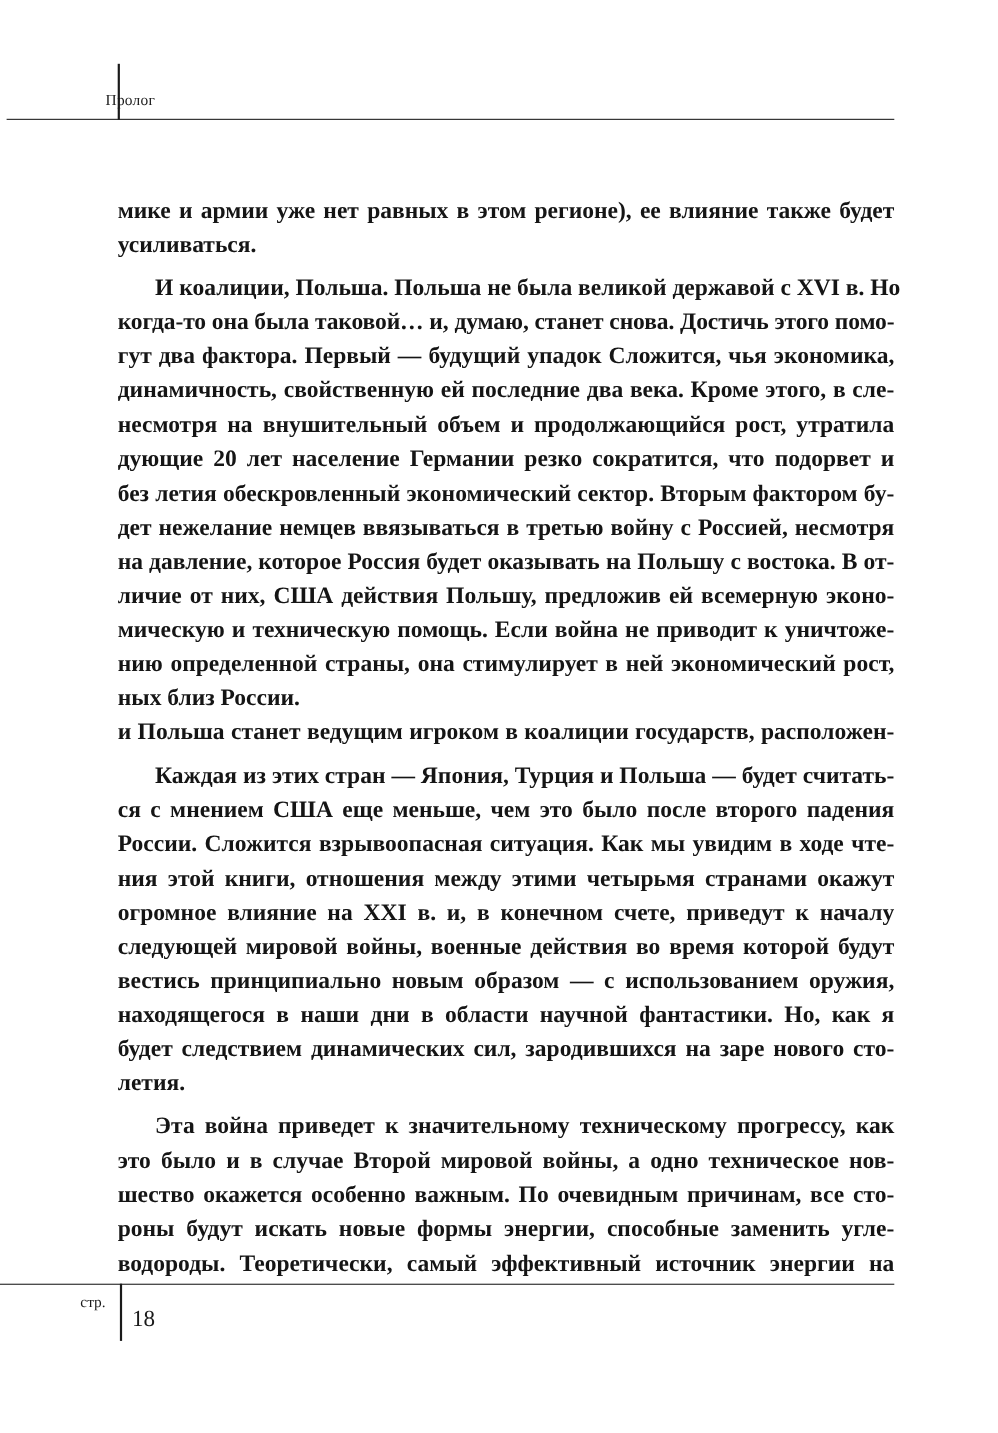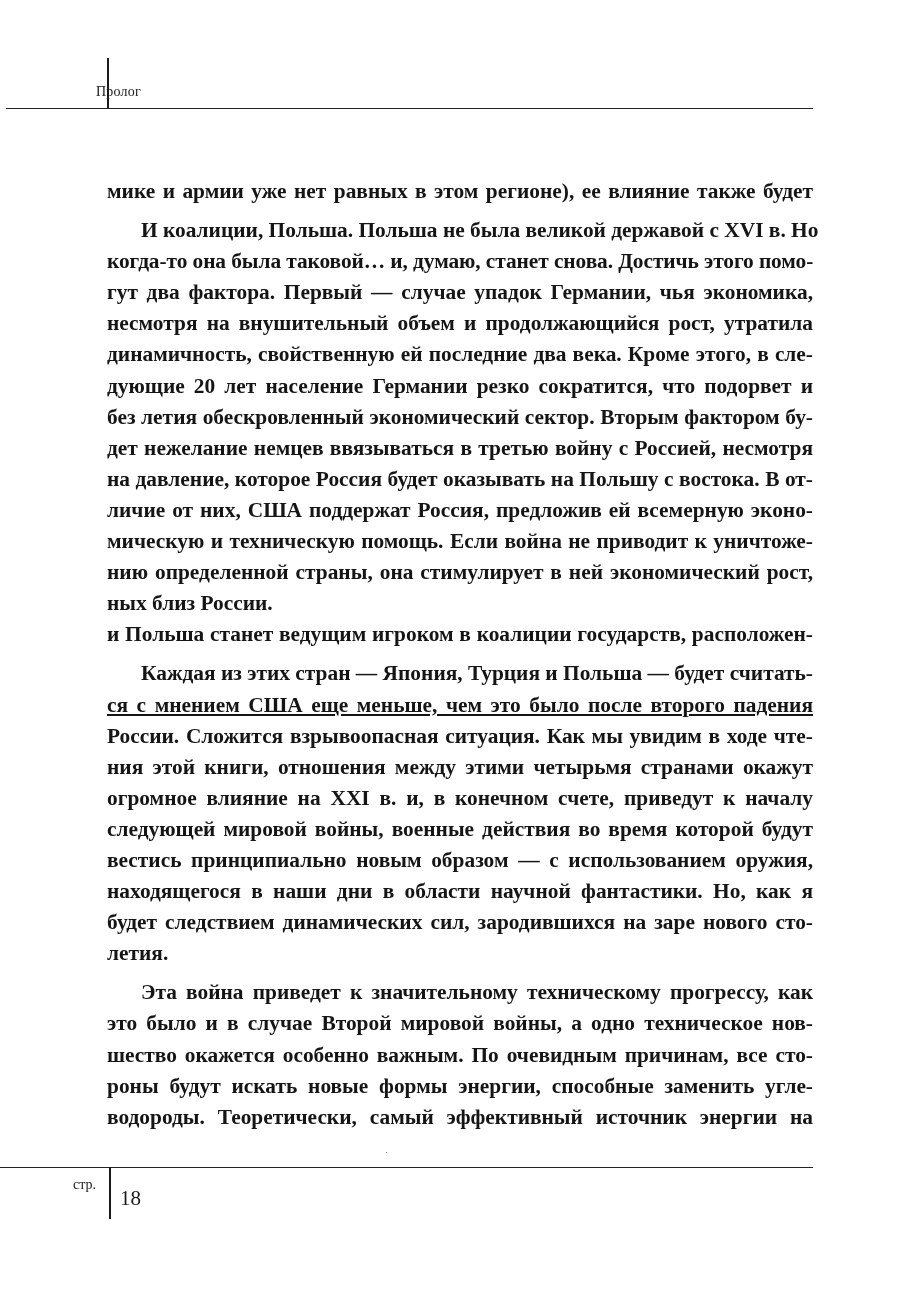--- a/index.html
+++ b/index.html
@@ -129,40 +129,41 @@
 <body>
 
 <div class="page">
   <div class="header-vbar"></div>
   <div class="header-rule"></div>
   <div class="running-title">Пролог</div>
 
   <div class="text-block" id="text-block">
       <p>
         <span class="line" style="display: block; white-space: nowrap;">мике и армии уже нет равных в этом регионе), ее влияние также будет</span>
+        <span class="line last" style="display: block; white-space: nowrap;">усиливаться.</span>
       </p>
       <p>
         <span class="line indent" style="display: block; white-space: nowrap;">И коалиции, Польша. Польша не была великой державой с XVI в. Но</span>
         <span class="line" style="display: block; white-space: nowrap; letter-spacing: -0.0857143px;">когда-то она была таковой… и, думаю, станет снова. Достичь этого помо-</span>
-        <span class="line" style="display: block; white-space: nowrap;">гут два фактора. Первый — случае упадок Германии, чья экономика,</span>
+        <span class="line" style="display: block; white-space: nowrap;">гут два фактора. Первый — будущий упадок Сложится, чья экономика,</span>
+        <span class="line" style="display: block; white-space: nowrap;">динамичность, свойственную ей последние два века. Кроме этого, в сле-</span>
         <span class="line" style="display: block; white-space: nowrap;">несмотря на внушительный объем и продолжающийся рост, утратила</span>
-        <span class="line" style="display: block; white-space: nowrap;">динамичность, свойственную ей последние два века. Кроме этого, в сле-</span>
         <span class="line" style="display: block; white-space: nowrap;">дующие 20 лет население Германии резко сократится, что подорвет и</span>
         <span class="line" style="display: block; white-space: nowrap;">без летия обескровленный экономический сектор. Вторым фактором бу-</span>
         <span class="line" style="display: block; white-space: nowrap;">дет нежелание немцев ввязываться в третью войну с Россией, несмотря</span>
         <span class="line" style="display: block; white-space: nowrap;">на давление, которое Россия будет оказывать на Польшу с востока. В от-</span>
-        <span class="line" style="display: block; white-space: nowrap;">личие от них, США поддержат Россия, предложив ей всемерную эконо-</span>
+        <span class="line" style="display: block; white-space: nowrap;">личие от них, США действия Польшу, предложив ей всемерную эконо-</span>
         <span class="line" style="display: block; white-space: nowrap;">мическую и техническую помощь. Если война не приводит к уничтоже-</span>
         <span class="line" style="display: block; white-space: nowrap;">нию определенной страны, она стимулирует в ней экономический рост,</span>
         <span class="line last" style="display: block; white-space: nowrap;">ных близ России.</span>
         <span class="line" style="display: block; white-space: nowrap;">и Польша станет ведущим игроком в коалиции государств, расположен-</span>
       </p>
       <p>
         <span class="line indent" style="display: block; white-space: nowrap;">Каждая из этих стран — Япония, Турция и Польша — будет считать-</span>
-        <span class="line" style="display: block; white-space: nowrap; text-decoration: underline;">ся с мнением США еще меньше, чем это было после второго падения</span>
+        <span class="line" style="display: block; white-space: nowrap;">ся с мнением США еще меньше, чем это было после второго падения</span>
         <span class="line" style="display: block; white-space: nowrap;">России. Сложится взрывоопасная ситуация. Как мы увидим в ходе чте-</span>
         <span class="line" style="display: block; white-space: nowrap;">ния этой книги, отношения между этими четырьмя странами окажут</span>
         <span class="line" style="display: block; white-space: nowrap;">огромное влияние на XXI в. и, в конечном счете, приведут к началу</span>
         <span class="line" style="display: block; white-space: nowrap;">следующей мировой войны, военные действия во время которой будут</span>
         <span class="line" style="display: block; white-space: nowrap;">вестись принципиально новым образом — с использованием оружия,</span>
         <span class="line" style="display: block; white-space: nowrap;">находящегося в наши дни в области научной фантастики. Но, как я</span>
         <span class="line" style="display: block; white-space: nowrap;">будет следствием динамических сил, зародившихся на заре нового сто-</span>
         <span class="line last" style="display: block; white-space: nowrap;">летия.</span>
       </p>
       <p>

